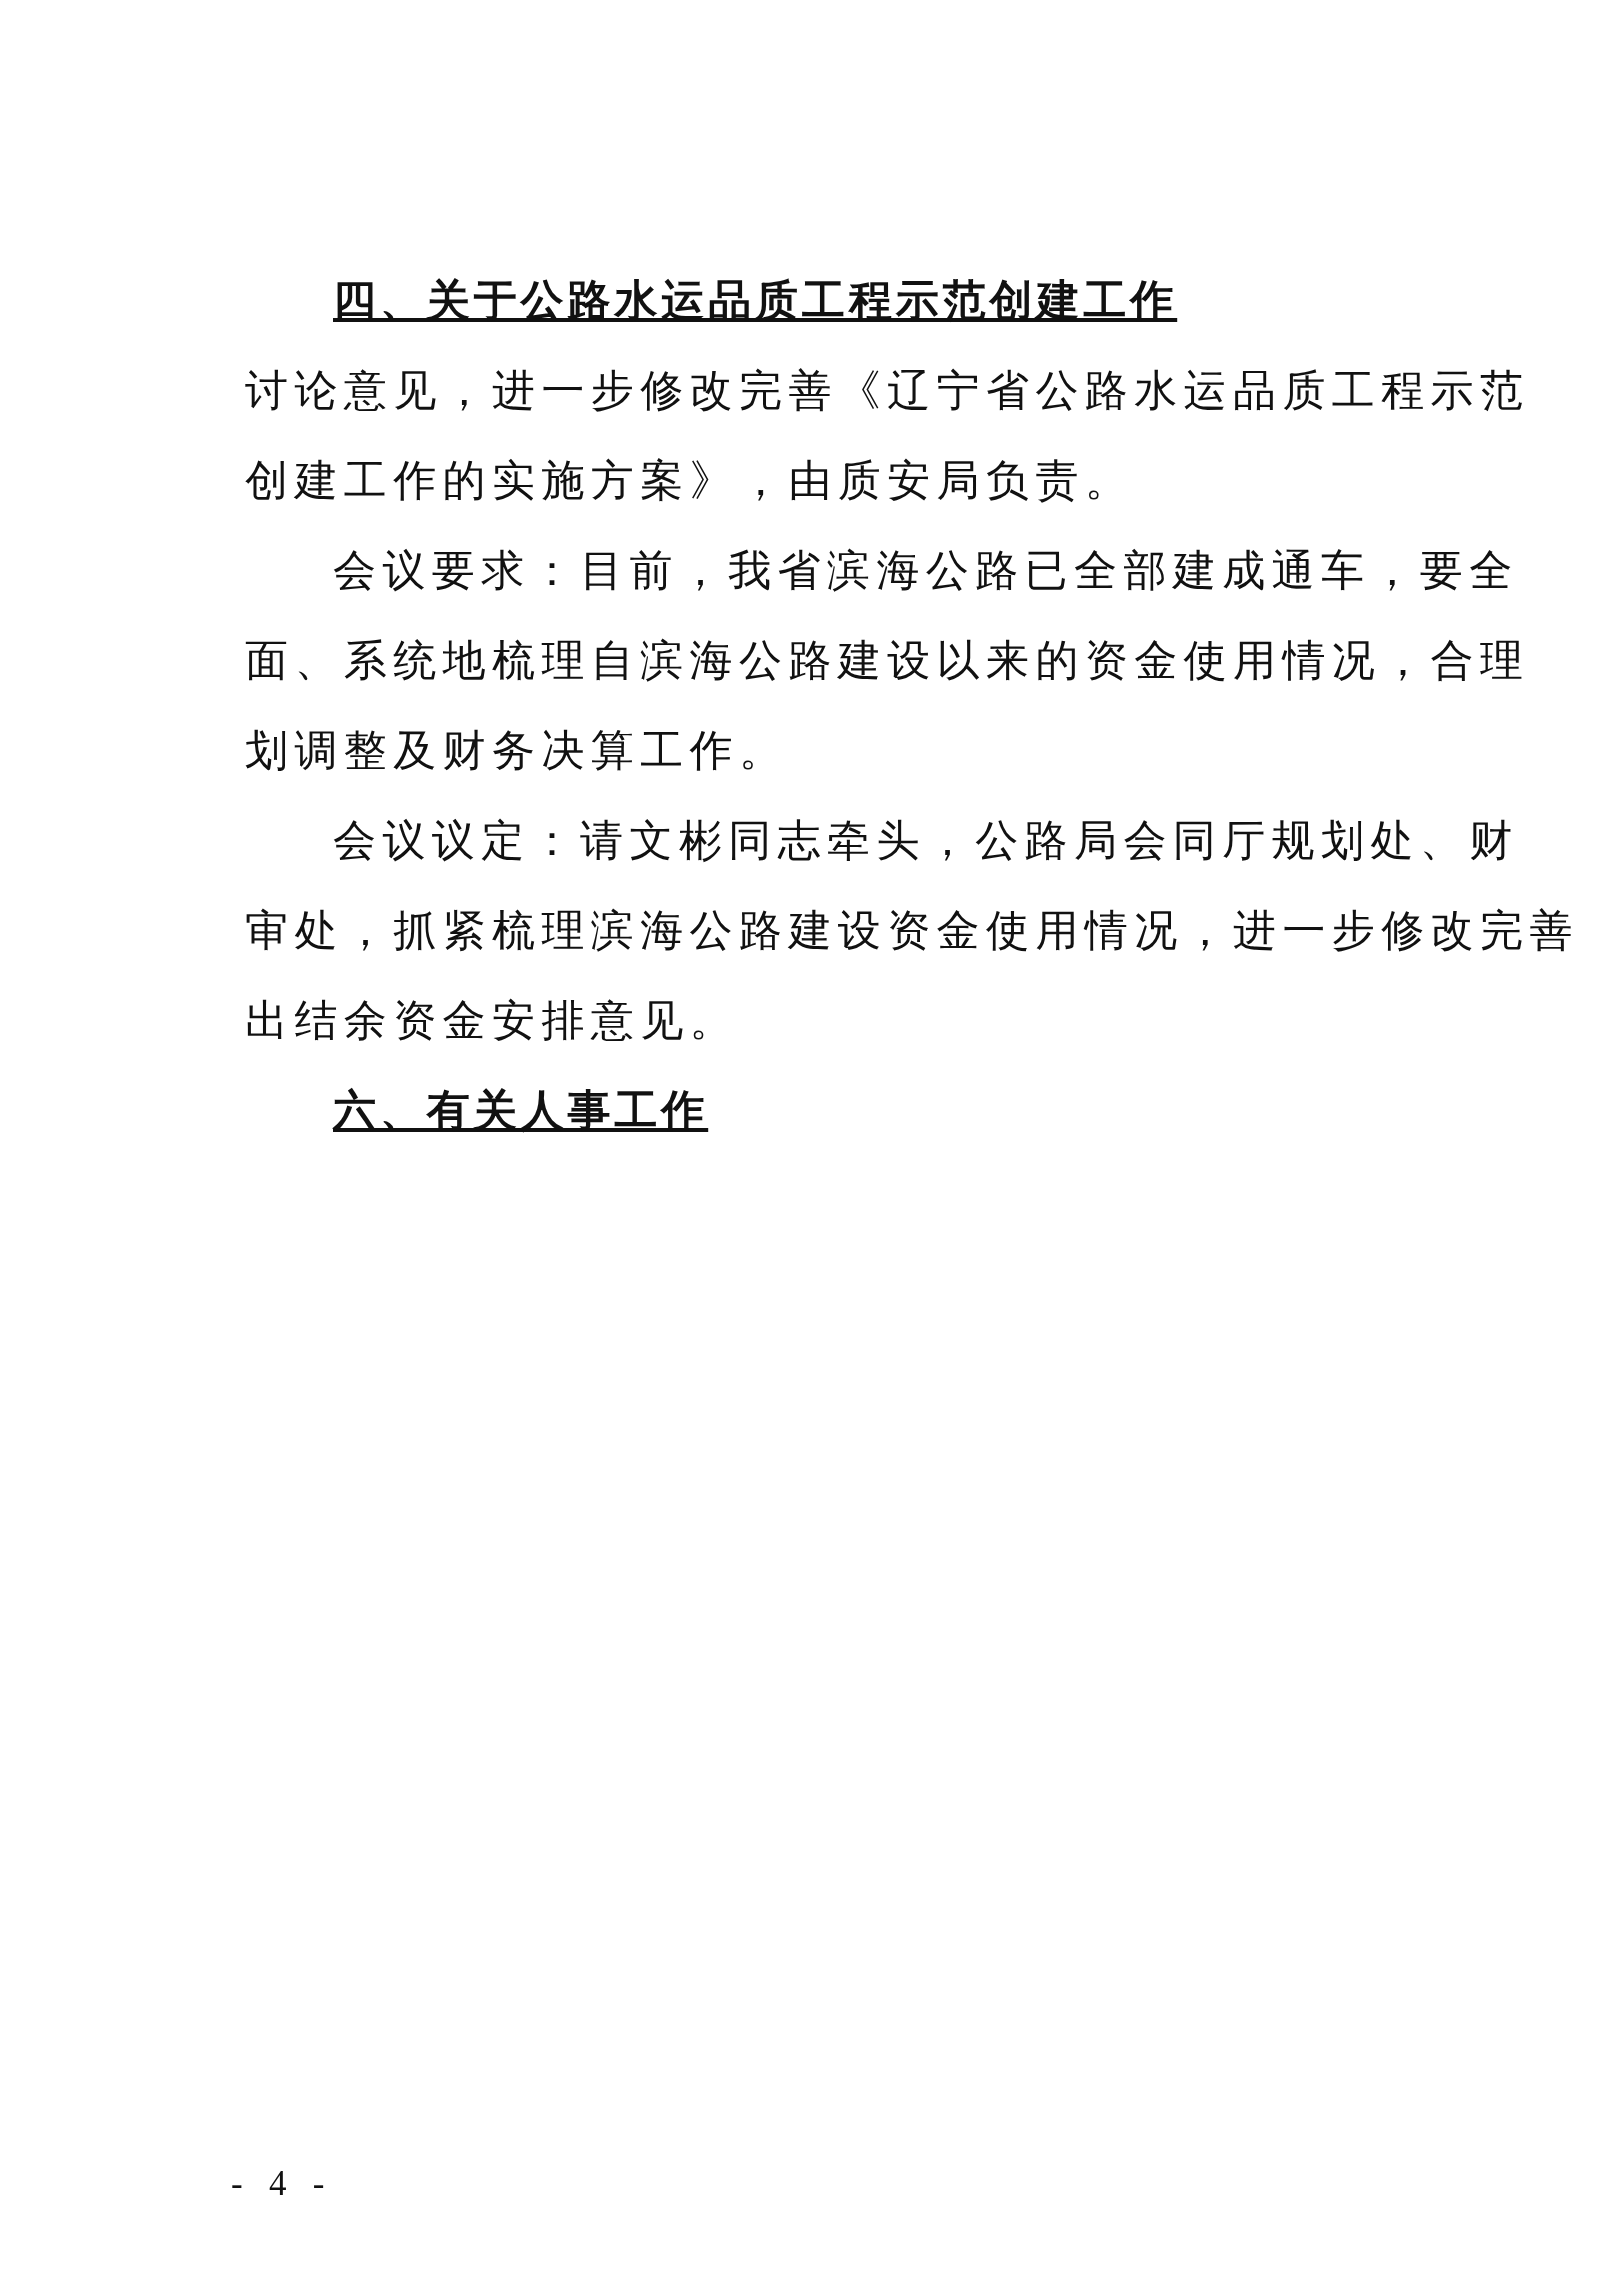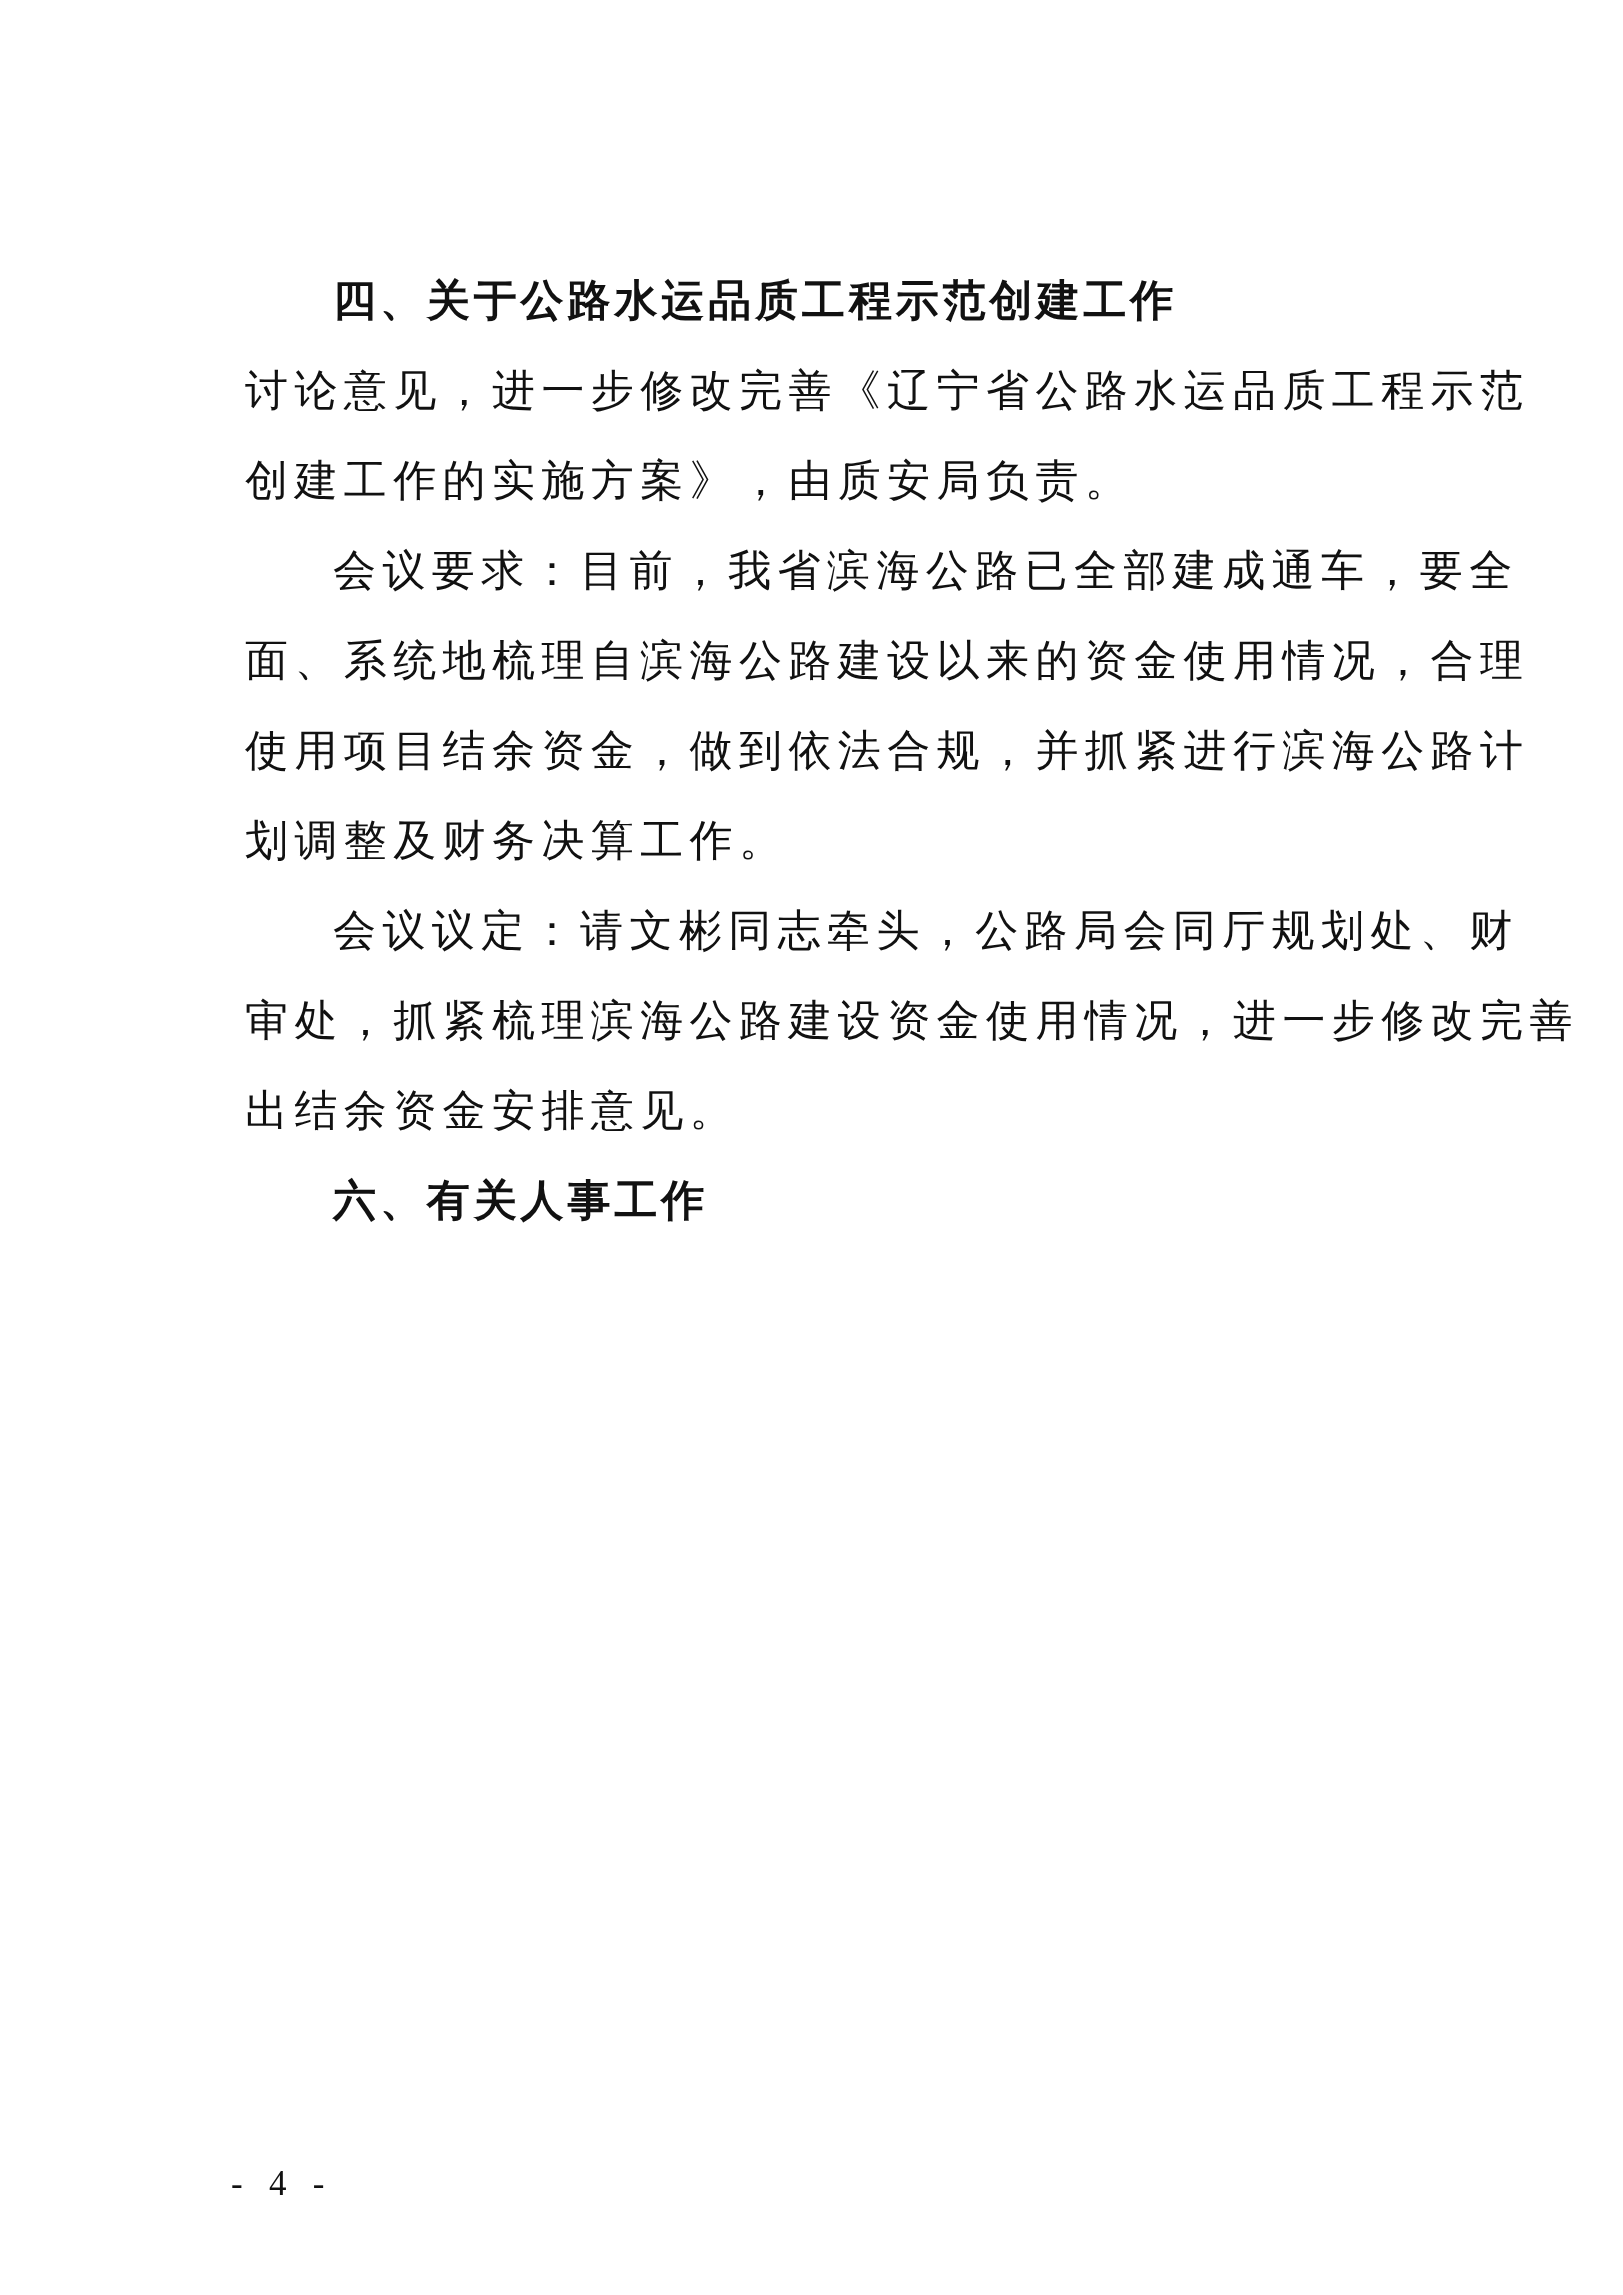--- a/index.html
+++ b/index.html
@@ -33,20 +33,21 @@
     line-height: 90px;
     font-size: 43px;
     letter-spacing: 6.4px;
     white-space: nowrap;
   }
   .indent { padding-left: 88px; }
   .heading {
     font-family: "DejaVu Sans", "Liberation Sans", sans-serif;
     font-weight: bold;
     letter-spacing: 3.9px;
+    text-decoration: underline;
   }
   .page-number {
     position: absolute;
     left: 231px;
     top: 2164px;
     font-size: 35px;
     font-family: "Liberation Serif", serif;
     letter-spacing: 8.8px;
   }
 </style>
@@ -64,21 +65,20 @@
       <div class="line">讨论意见，进一步修改完善《辽宁省公路水运品质工程示范</div>
       <div class="line">创建工作的实施方案》，由质安局负责。</div>
     </div>
 
     <div>
     </div>
 
     <div>
       <div class="line indent">会议要求：目前，我省滨海公路已全部建成通车，要全</div>
       <div class="line">面、系统地梳理自滨海公路建设以来的资金使用情况，合理</div>
-      <div class="line">使用项目结余资金，做到依法合规，并抓紧进行滨海公路计</div>
       <div class="line">划调整及财务决算工作。</div>
     </div>
 
     <div>
       <div class="line indent">会议议定：请文彬同志牵头，公路局会同厅规划处、财</div>
       <div class="line">审处，抓紧梳理滨海公路建设资金使用情况，进一步修改完善</div>
       <div class="line">出结余资金安排意见。</div>
     </div>
 
     <div class="line indent heading">六、有关人事工作</div>

